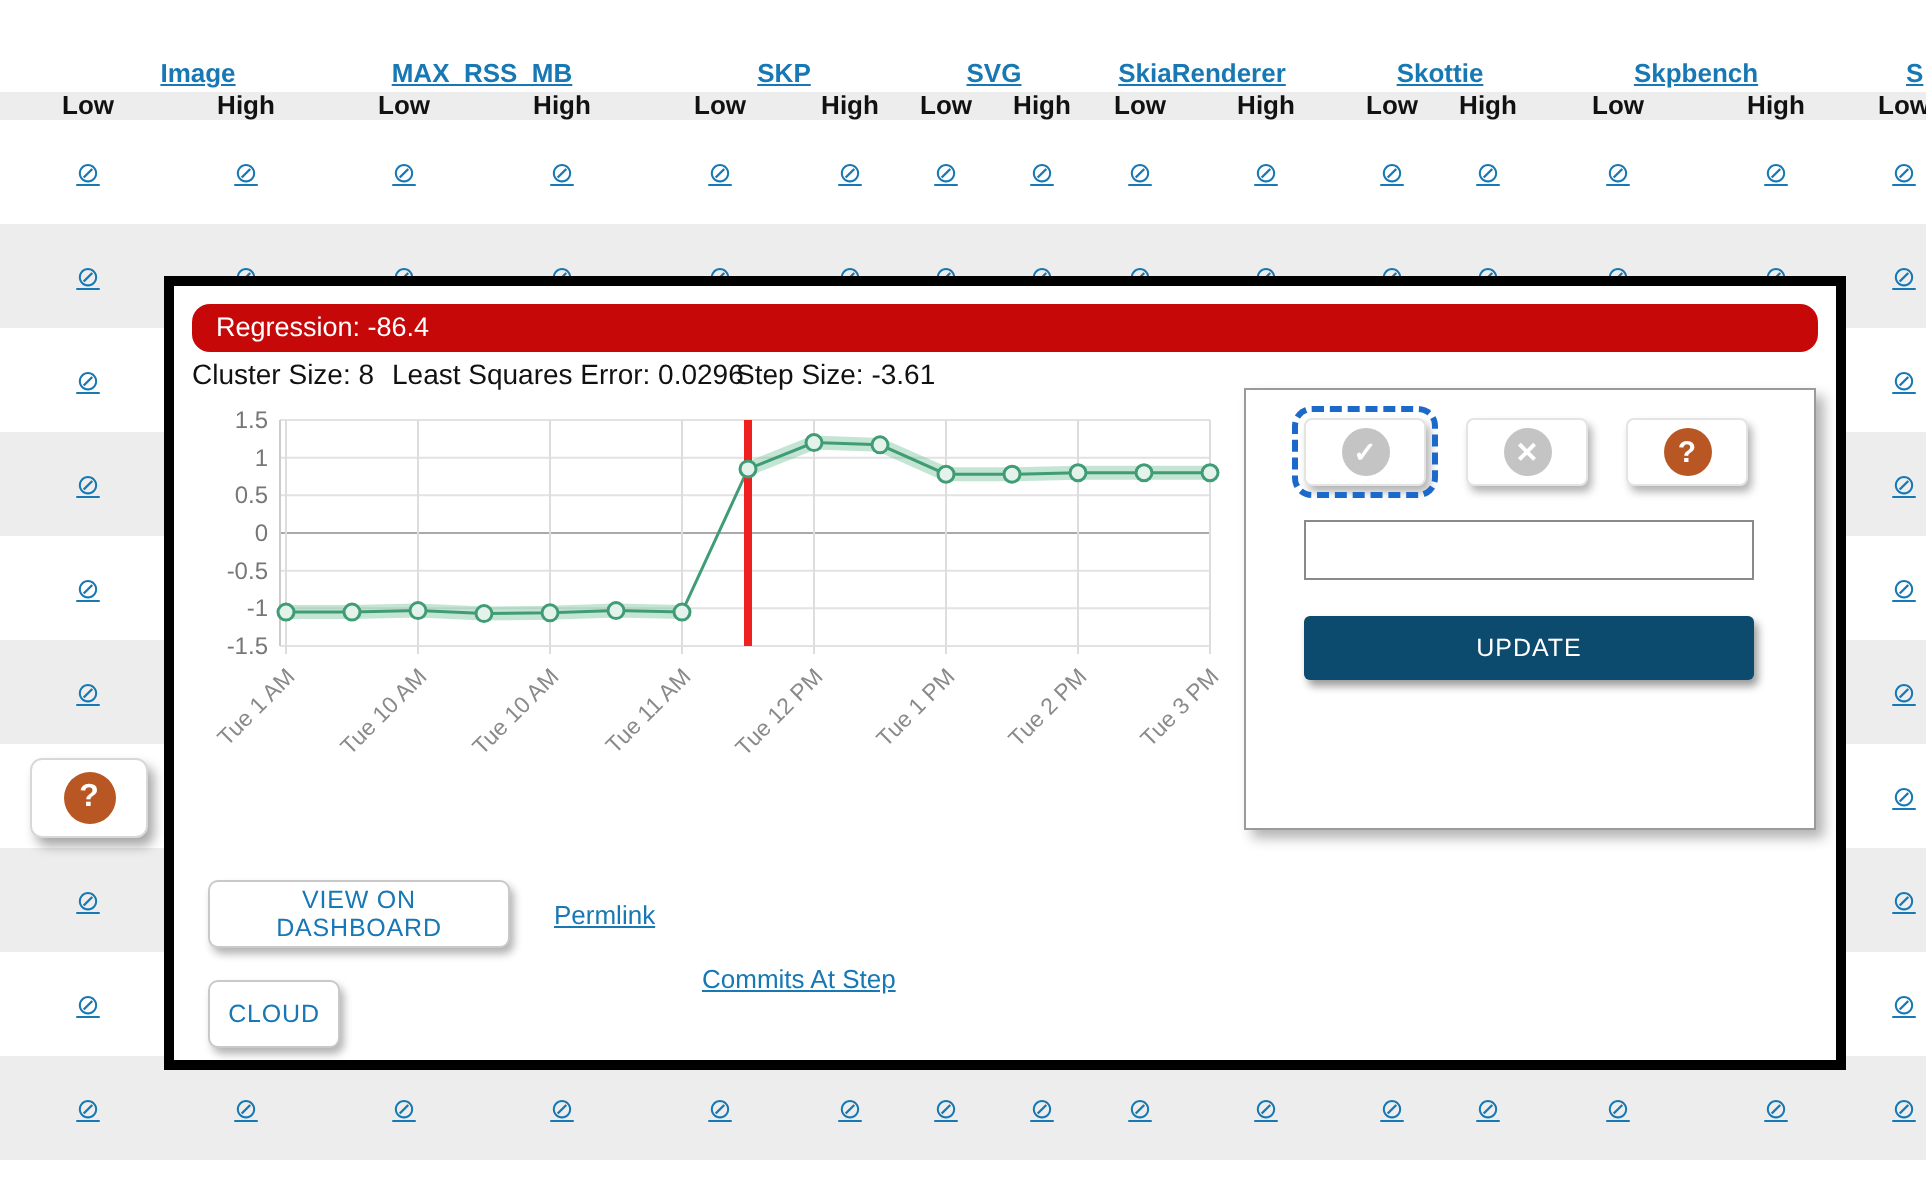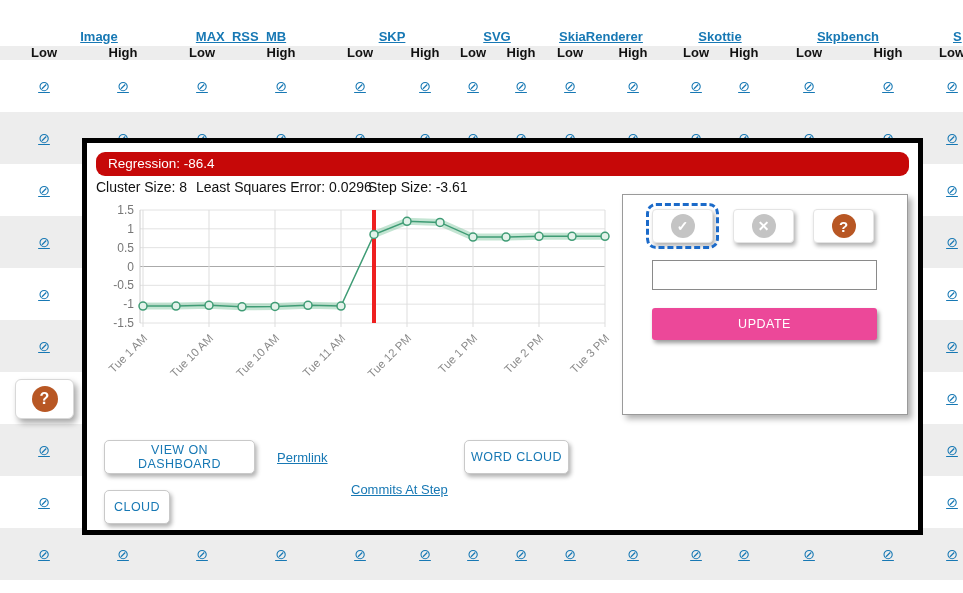--- a/index.html
+++ b/index.html
@@ -41,21 +41,21 @@
 
   
   .panel{position:absolute;left:535px;top:51px;width:286px;height:221px;background:#fff;
          border:1px solid #9a9a9a;box-shadow:4px 4px 6px rgba(0,0,0,0.3);box-sizing:border-box;}
   .icon-btn{position:absolute;top:14px;width:61px;height:34px;background:#fff;border:1px solid #e4e4e4;
             border-radius:4px;box-shadow:2px 3px 4px rgba(0,0,0,0.3);display:flex;align-items:center;
             justify-content:center;cursor:pointer;padding:0;}
   .icon-btn.focused{outline:3px dashed #1b6ac9;outline-offset:3px;}
   .panel input{position:absolute;left:29px;top:65px;width:225px;height:30px;border:1px solid #8a8a8a;
                box-sizing:border-box;font-size:13px;padding:0 6px;background:#fff;}
-  .update-btn{position:absolute;left:29px;top:113px;width:225px;height:32px;background:#ec4899;
+  .update-btn{position:absolute;left:29px;top:113px;width:225px;height:32px;background:#0c4a6e;
               color:#fff;border:none;border-radius:3px;font-size:12.5px;letter-spacing:0.5px;
               font-family:"Liberation Sans",sans-serif;box-shadow:2px 3px 4px rgba(0,0,0,0.4);cursor:pointer;}
 
   
   .act-btn{position:absolute;background:#fff;border:1px solid #c9c9c9;border-radius:5px;
            color:#1778b4;font-size:12.5px;font-weight:500;letter-spacing:0.4px;
            font-family:"Liberation Sans",sans-serif;box-shadow:2px 3px 4px rgba(0,0,0,0.3);
            cursor:pointer;}
   .act-link{position:absolute;color:#1778b4;font-size:13px;font-weight:500;
             text-decoration:underline;cursor:pointer;white-space:nowrap;}
@@ -346,16 +346,15 @@
       <button class="icon-btn" style="left:190px">
         <span class="circle-icon orange small">?</span>
       </button>
       <input type="text" value="" style="">
       <button class="update-btn">UPDATE</button>
     </div>
 
     <button class="act-btn" id="btnDash">VIEW ON DASHBOARD</button>
     <a class="act-link" id="lnkPermlink">Permlink</a>
     <a class="act-link" id="lnkCommits">Commits At Step</a>
-    <button class="act-btn" id="btnCloud">WORD CLOUD</button>
     <button class="act-btn" id="btnClose">CLOUD</button>
   </div>
 </div>
 
 </body></html>

